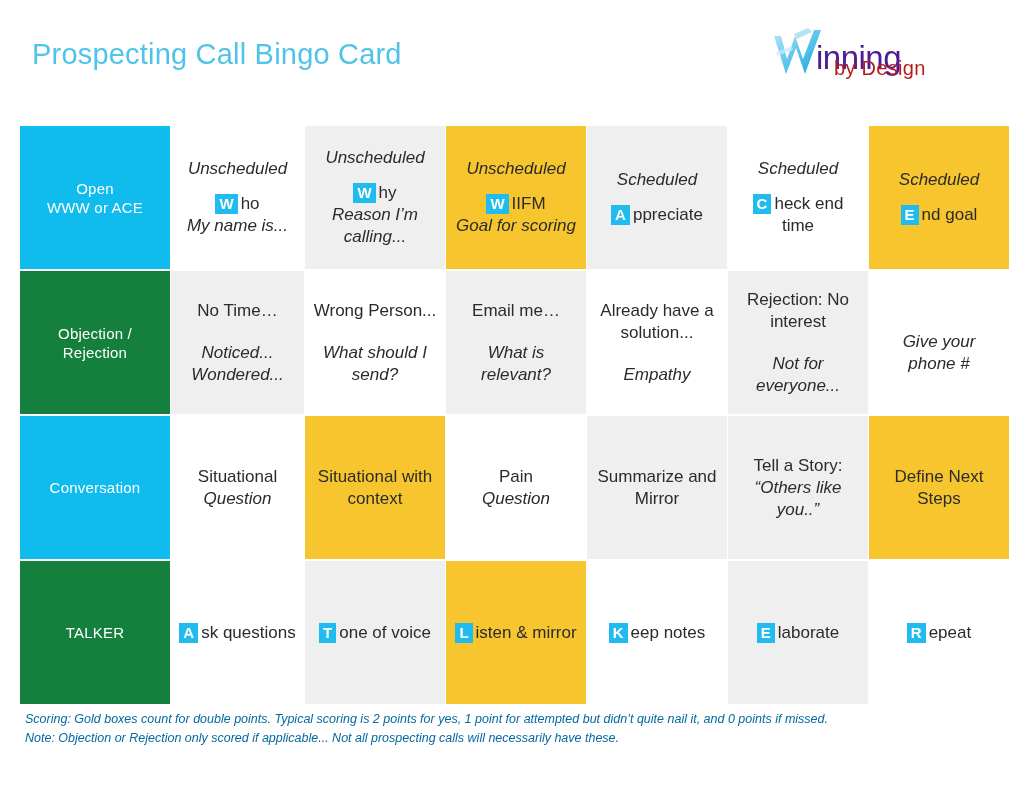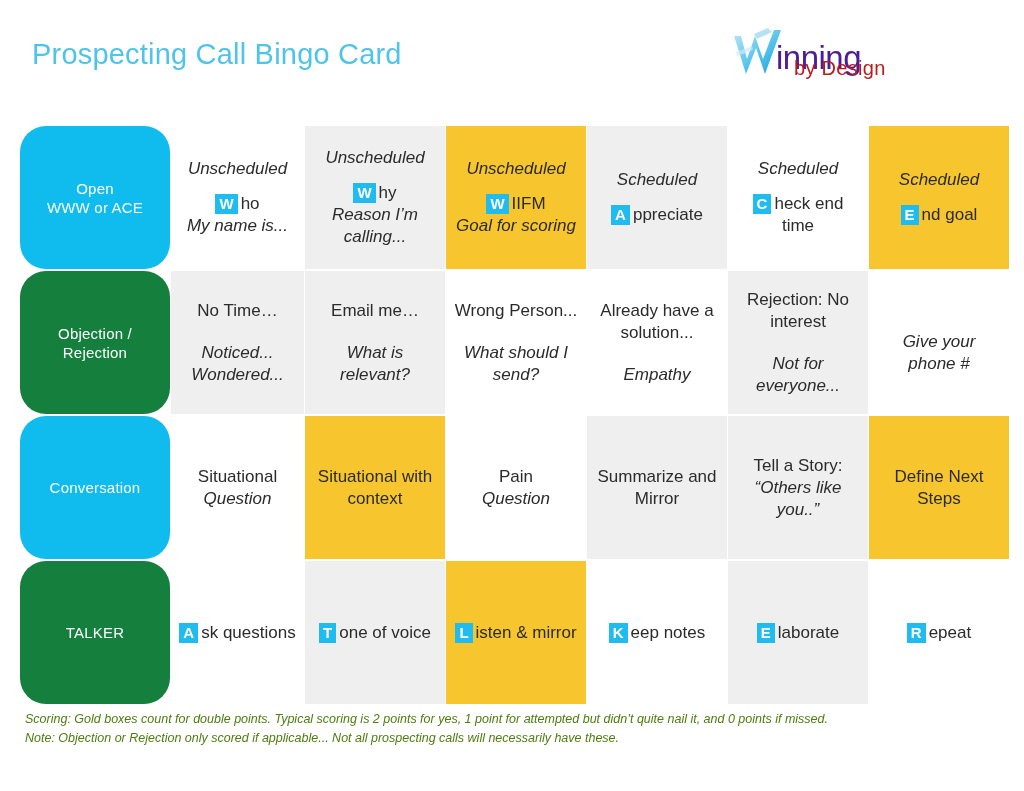--- a/index.html
+++ b/index.html
@@ -19,20 +19,21 @@
     height: 791px;
     box-sizing: border-box;
   }
 
   
   .header {
     position: absolute;
     top: 0; left: 0;
     width: 932px;
     height: 120px;
+    padding-left: 40px;
   }
   .page-title {
     position: absolute;
     left: 32px;
     top: 38px;
     font-size: 29px;
     color: #4FC3E8;
     letter-spacing: 0.2px;
     font-weight: 400;
     white-space: nowrap;
@@ -94,21 +95,20 @@
     text-align: center;
     overflow: hidden;
   }
 
   
   .cat {
     color: #ffffff;
     font-size: 15px;
     line-height: 19px;
     letter-spacing: 0.2px;
-    border-radius: 26px;
   }
   .cat.cyan { background: #10BCEE; }
   .cat.slate { background: #15803d; }
 
   
   .bg-white { background: #ffffff; }
   .bg-gray  { background: #EFEFEF; }
   .bg-gold  { background: #F7C62E; }
 
   
@@ -145,21 +145,21 @@
 
   
   .footer {
     position: absolute;
     left: 25px;
     top: 710px;
     width: 960px;
     font-style: italic;
     font-size: 12.5px;
     line-height: 19px;
-    color: #4d7c0f;
+    color: #0369a1;
   }
   .footer div { white-space: nowrap; }
 </style>
 </head>
 <body>
 
 <div class="page">
 
   <div class="header">
     <div class="page-title">Prospecting Call Bingo Card</div>
@@ -220,27 +220,27 @@
     </div>
 
     <div class="cell cat slate">
       <div>Objection /</div>
       <div>Rejection</div>
     </div>
     <div class="cell bg-gray">
       <div class="main">No Time…</div>
       <div class="sub spaced">Noticed... Wondered...</div>
     </div>
+    <div class="cell bg-white">
+      <div class="main">Wrong Person...</div>
+      <div class="sub spaced">What should I send?</div>
+    </div>
     <div class="cell bg-gray">
       <div class="main">Email me…</div>
       <div class="sub spaced">What is relevant?</div>
-    </div>
-    <div class="cell bg-white">
-      <div class="main">Wrong Person...</div>
-      <div class="sub spaced">What should I send?</div>
     </div>
     <div class="cell bg-white">
       <div class="main">Already have a solution...</div>
       <div class="sub spaced">Empathy</div>
     </div>
     <div class="cell bg-gray">
       <div class="main">Rejection: No interest</div>
       <div class="sub spaced">Not for everyone...</div>
     </div>
     <div class="cell bg-white">

